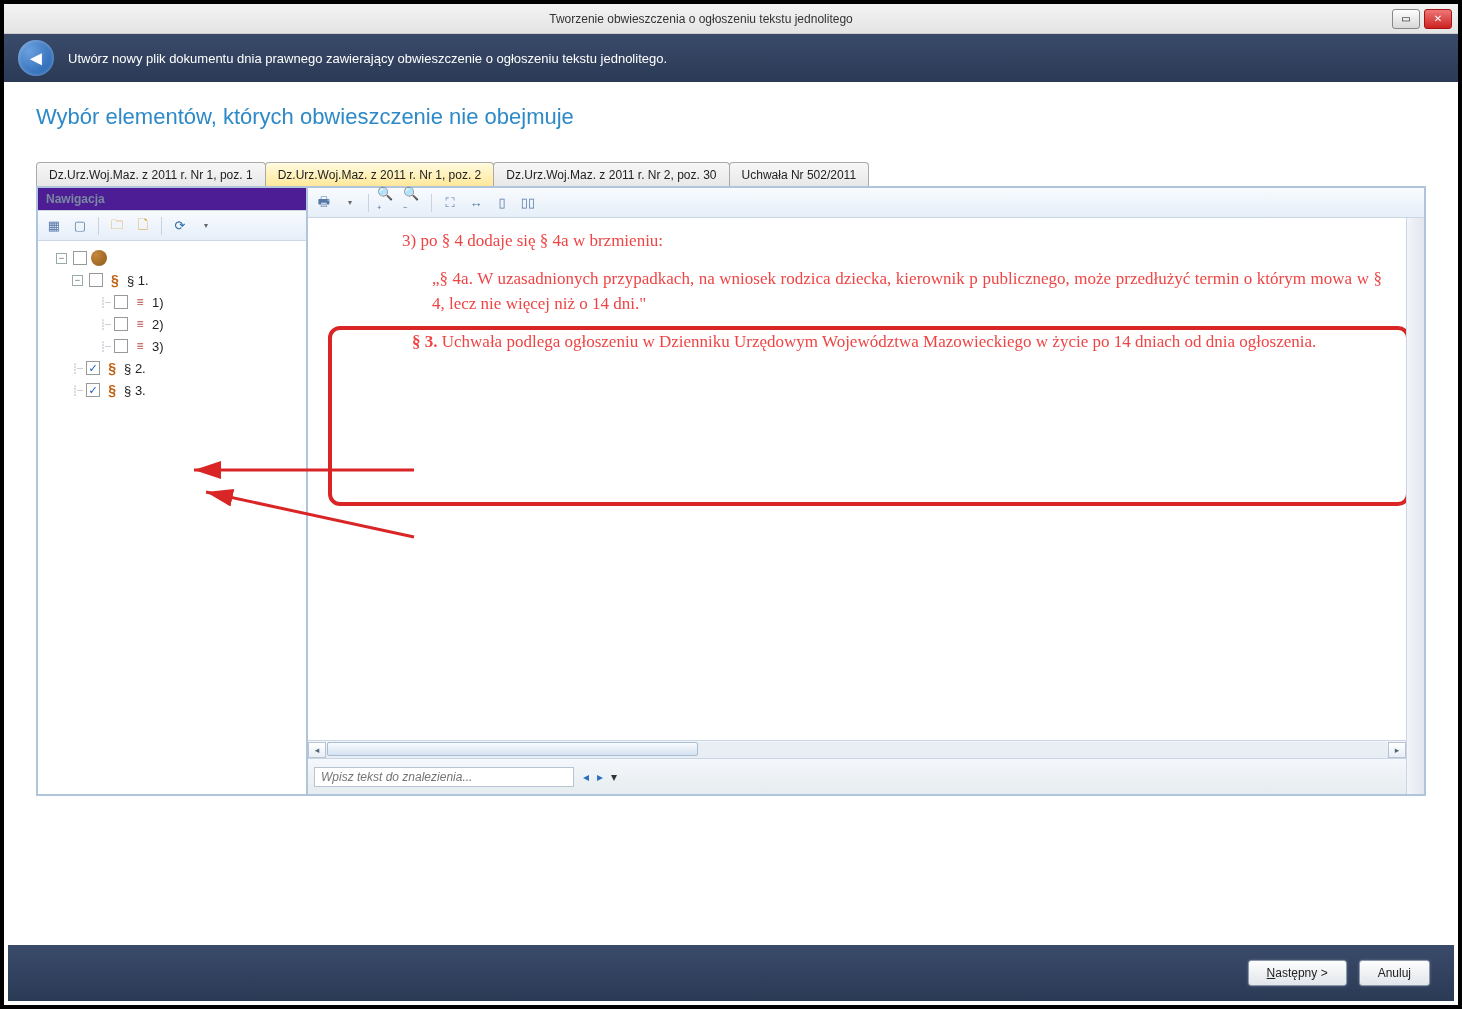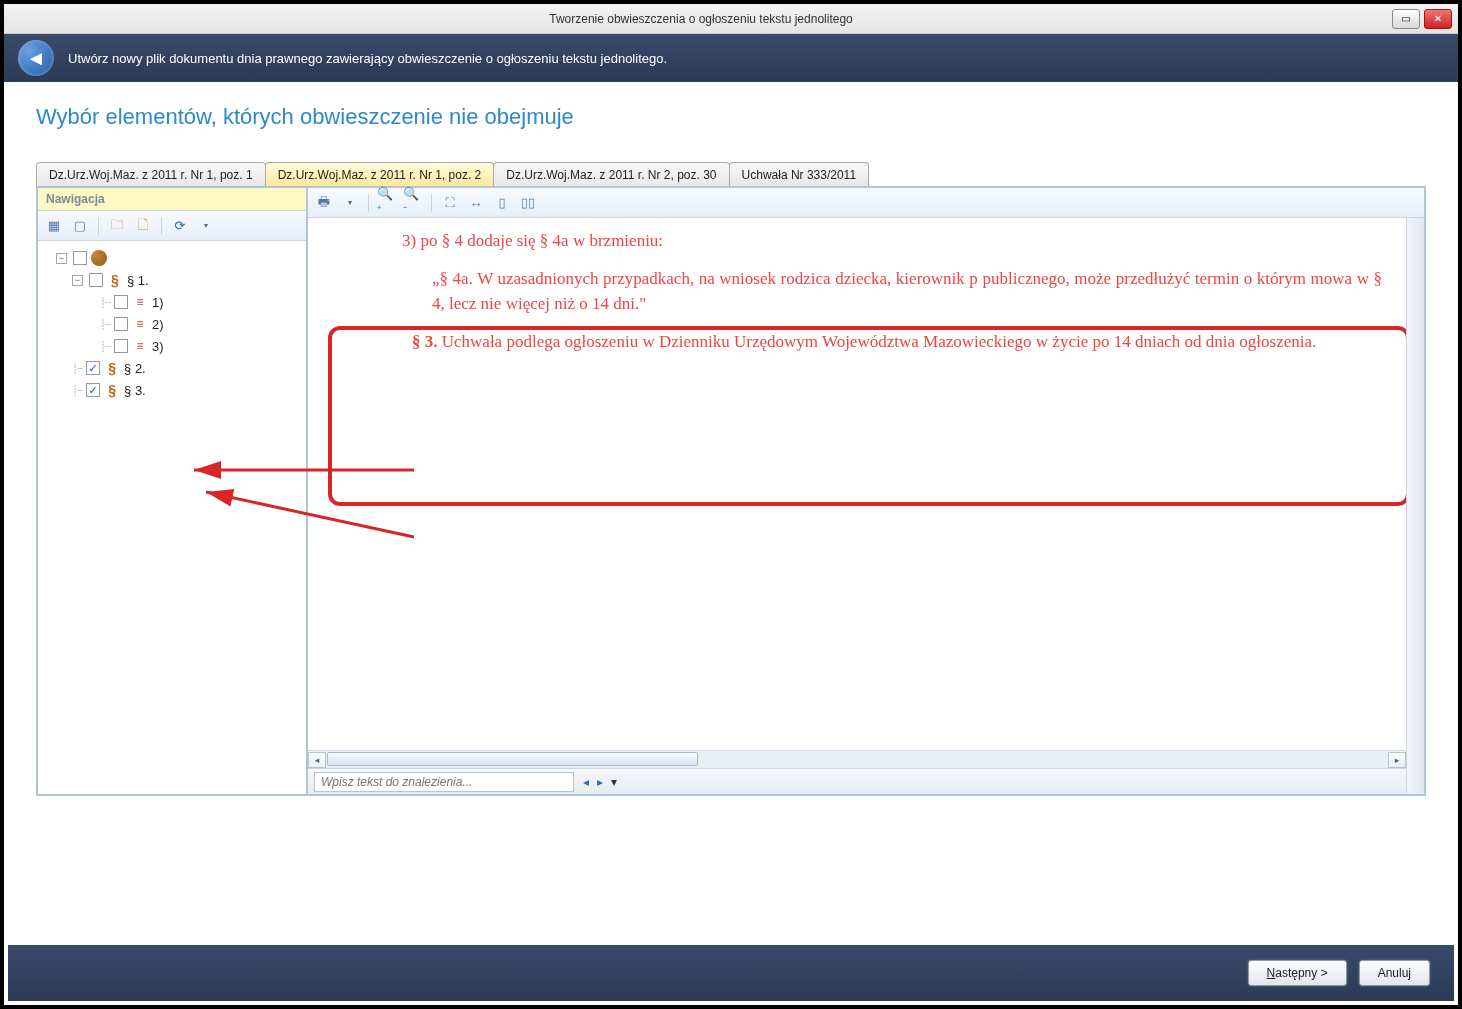--- a/index.html
+++ b/index.html
@@ -20,21 +20,21 @@
 
 .tabs-row { display:flex; margin-top: 8px; margin-bottom: 0; position: relative; }
 .tab { height: 24px; padding: 3px 12px; font-size:12px; background: linear-gradient(#f7f7f7,#e8e8e8); border:1px solid #aaa; border-bottom:none; border-radius: 4px 4px 0 0; margin-right: -1px; display:flex; align-items:center; white-space:nowrap; color:#222; }
 .tab.active { background: linear-gradient(#fffbe0,#ffe89a); position: relative; z-index: 2; }
 .tab-highlight { position:absolute; top:164px; left:342px; width:292px; height:46px; border:4px solid #d92525; border-radius: 14px; pointer-events:none; }
 
 .panels-row { display:flex; gap:0; border:1px solid #b0c4dc; background:#fff; height: 610px; }
 .panel { border:1px solid #b0c4dc; margin:0; background:#fff; display:flex; flex-direction:column; }
 .panel-nav { width: 270px; }
 .panel-doc { flex:1; }
-.panel-header { font-size:12px; font-weight:bold; color:#7a8aa0; padding: 4px 8px; background: #fef9c3; border-bottom: 1px solid #cbd6e4; }
+.panel-header { font-size:12px; font-weight:bold; color:#7a8aa0; padding: 4px 8px; background: #4c1d95; border-bottom: 1px solid #cbd6e4; }
 
 .nav-toolbar, .doc-toolbar { height:30px; background: linear-gradient(#f8fbff,#e6eef8); border-bottom:1px solid #cbd6e4; display:flex; align-items:center; padding: 0 6px; gap:6px; }
 .tool-icon { width:20px; height:20px; display:flex; align-items:center; justify-content:center; font-size:13px; color:#5578a8; border-radius:3px; }
 .tool-sep { width:1px; height:18px; background:#c8d2e0; margin: 0 2px; }
 
 .nav-tree { padding: 6px; font-size:13px; color:#222; overflow:auto; flex:1; position: relative; }
 .tree-row { display:flex; align-items:center; height:22px; gap:4px; padding-left:0; }
 .tree-indent-1 { padding-left: 28px; }
 .tree-indent-2 { padding-left: 56px; }
 .tree-chk { width:14px; height:14px; border:1px solid #999; background:#fff; display:inline-flex; align-items:center; justify-content:center; font-size:11px; color:#1259b8; }
@@ -54,21 +54,21 @@
 .doc-content .indent-1 { padding-left: 70px; }
 .doc-content .indent-2 { padding-left: 100px; }
 .doc-content .main-p { padding-left: 40px; text-indent: 40px; }
 .doc-red-box { position:absolute; top: 108px; left: 20px; right: -4px; height: 180px; border: 4px solid #d92525; border-radius: 12px; pointer-events:none; }
 
 .doc-hscroll { height:18px; background:linear-gradient(#f2f5f9,#e2e7ef); border-top:1px solid #cbd6e4; display:flex; align-items:center; }
 .hscroll-btn { width:18px; height:16px; border:1px solid #b8c4d4; background:linear-gradient(#fff,#e8eef6); display:flex; align-items:center; justify-content:center; font-size:9px; color:#567; }
 .hscroll-track { flex:1; height:16px; background:#e9eef5; margin:0 1px; position:relative; }
 .hscroll-thumb { position:absolute; left:0; top:0; height:14px; width:35%; background:linear-gradient(#f8fbff,#d6e2f0); border:1px solid #a8bcd4; border-radius:2px; }
 
-.search-bar { height:26px; background:linear-gradient(#f4f7fb,#e6ecef); border-top:1px solid #cbd6e4; display:flex; align-items:center; padding: 0 6px; gap:6px; }
+.search-bar { height:36px; background:linear-gradient(#f4f7fb,#e6ecef); border-top:1px solid #cbd6e4; display:flex; align-items:center; padding: 0 6px; gap:6px; }
 .search-input { flex:0 0 260px; height:20px; border:1px solid #b8c4d4; padding: 0 6px; font-size:12px; font-style:italic; color:#888; background:#fff; }
 .search-nav { display:flex; gap:2px; align-items:center; }
 .search-nav span { color:#2a6ec4; font-size:12px; padding: 0 3px; cursor:pointer; }
 
 .vscroll { width:18px; background:linear-gradient(90deg,#f2f5f9,#e2e7ef); border-left:1px solid #cbd6e4; }
 
 .footer-bar { position:absolute; bottom:4px; left:4px; right:4px; height:56px; background: linear-gradient(#3a4a6a,#2b3a55); display:flex; align-items:center; justify-content:flex-end; padding: 0 24px; gap: 12px; }
 .footer-btn { height:26px; padding: 0 18px; background: linear-gradient(#fdfdfd,#e2e6eb); border:1px solid #8a98aa; border-radius:3px; font-size:12px; color:#222; display:flex; align-items:center; box-shadow: 0 0 3px rgba(255,255,255,.2); }
 .footer-btn .u { text-decoration: underline; }
 
@@ -91,21 +91,21 @@
   <div>Utwórz nowy plik dokumentu dnia prawnego zawierający obwieszczenie o ogłoszeniu tekstu jednolitego.</div>
 </div>
 
 <div class="content-body">
   <div class="section-title">Wybór elementów, których obwieszczenie nie obejmuje</div>
 
   <div class="tabs-row">
     <div class="tab">Dz.Urz.Woj.Maz. z 2011 r. Nr 1, poz. 1</div>
     <div class="tab active">Dz.Urz.Woj.Maz. z 2011 r. Nr 1, poz. 2</div>
     <div class="tab">Dz.Urz.Woj.Maz. z 2011 r. Nr 2, poz. 30</div>
-    <div class="tab">Uchwała Nr 333/2011</div>
+    <div class="tab">Uchwała Nr 502/2011</div>
   </div>
   <div class="tab-highlight"></div>
 
   <div class="panels-row">
     <div class="panel panel-nav">
       <div class="panel-header">Nawigacja</div>
       <div class="nav-toolbar">
         <div class="tool-icon">▦</div>
         <div class="tool-icon">▢</div>
         <div class="tool-sep"></div>

